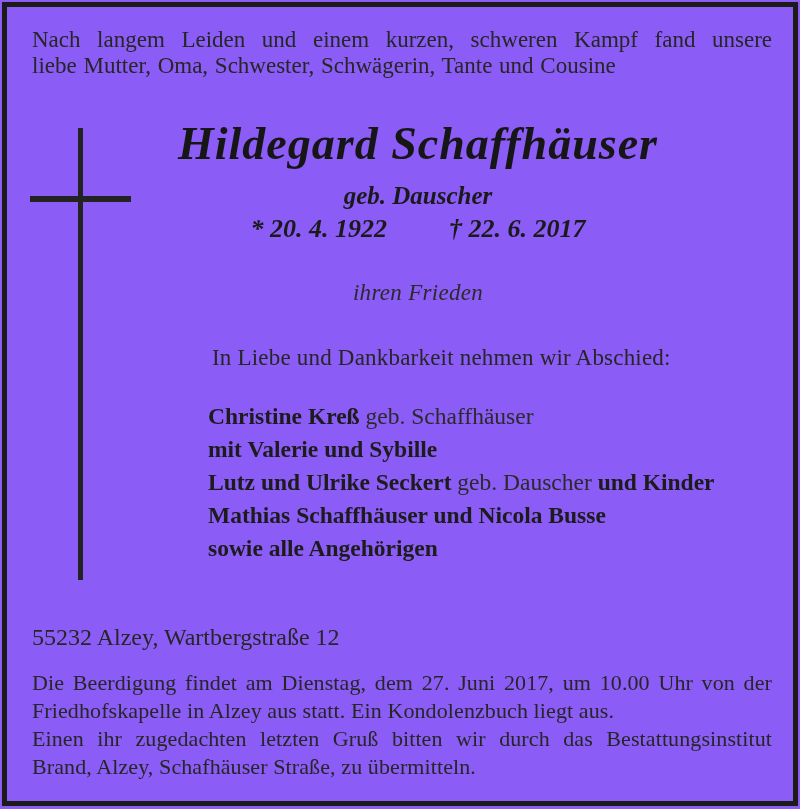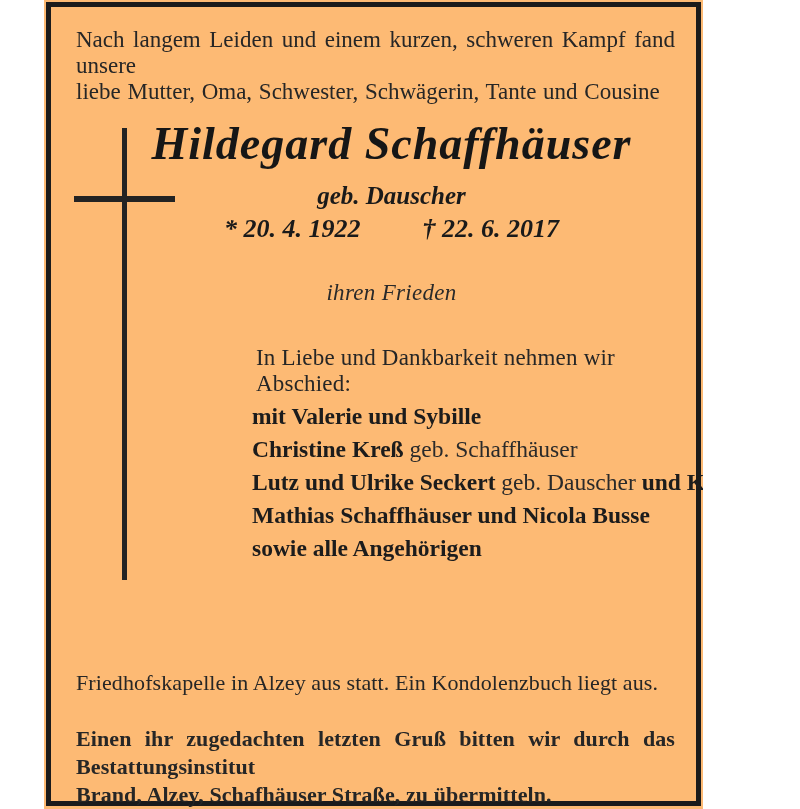--- a/index.html
+++ b/index.html
@@ -2,27 +2,26 @@
 <html><head>
 <meta charset="utf-8">
 <style>
   html, body {
     margin: 0;
     padding: 0;
     background: #ffffff;
   }
   .page {
     position: relative;
-    width: 659px;
+    width: 800px;
     height: 809px;
-    background: #fdba74;
+    background: #8b5cf6;
     font-family: "Liberation Serif", "DejaVu Serif", serif;
     color: #262626;
     overflow: hidden;
-    margin-left: 44px;
   }
   
   .frame-outer {
     position: absolute;
     left: 2px; top: 2px; right: 2px; bottom: 3px;
     border: 5px solid #1b1b1b;
   }
   .frame-inner {
     position: absolute;
     left: 3px; top: 3px; right: 3px; bottom: 3px;
@@ -93,21 +92,21 @@
     left: 32px; top: 623px;
     font-size: 24px; line-height: 28px;
   }
 
   .funeral {
     left: 32px; right: 28px;
     font-size: 22px; line-height: 28px;
     letter-spacing: 0.1px;
   }
   .funeral-a { top: 669px; }
-  .funeral-b { top: 725px; font-weight: bold; }
+  .funeral-b { top: 725px; }
 </style>
 </head>
 <body>
 
 <div class="page">
   <div class="frame-outer"></div>
   <div class="frame-inner"></div>
 
   <div class="abs intro">
     <div class="jline">Nach langem Leiden und einem kurzen, schweren Kampf fand unsere</div>
@@ -123,47 +122,49 @@
   <div class="abs centered birth-name">geb. Dauscher</div>
   <div class="abs centered dates">
     <span>* 20. 4. 1922</span><span class="death-date">† 22. 6. 2017</span>
   </div>
   <div class="abs centered closing-phrase">ihren Frieden</div>
 
   <div class="abs farewell-intro">In Liebe und Dankbarkeit nehmen wir Abschied:</div>
 
   <div class="abs mourners">
     <div class="mourner-line">
-      <span>mit Valerie und Sybille</span>
-      <span class="reg"></span>
+      <span>Christine Kreß</span>
+      <span class="reg">geb. Schaffhäuser</span>
       <span></span>
     </div>
     <div class="mourner-line">
-      <span>Christine Kreß</span>
-      <span class="reg">geb. Schaffhäuser</span>
+      <span>mit Valerie und Sybille</span>
+      <span class="reg"></span>
       <span></span>
     </div>
     <div class="mourner-line">
       <span>Lutz und Ulrike Seckert</span>
       <span class="reg">geb. Dauscher</span>
       <span>und Kinder</span>
     </div>
     <div class="mourner-line">
       <span>Mathias Schaffhäuser und Nicola Busse</span>
       <span class="reg"></span>
       <span></span>
     </div>
     <div class="mourner-line">
       <span>sowie alle Angehörigen</span>
       <span class="reg"></span>
       <span></span>
     </div>
   </div>
 
+  <div class="abs address">55232 Alzey, Wartbergstraße 12</div>
 
   <div class="abs funeral funeral-a">
+    <div class="jline">Die Beerdigung findet am Dienstag, dem 27. Juni 2017, um 10.00 Uhr von der</div>
     <div>Friedhofskapelle in Alzey aus statt. Ein Kondolenzbuch liegt aus.</div>
   </div>
   <div class="abs funeral funeral-b">
     <div class="jline">Einen ihr zugedachten letzten Gruß bitten wir durch das Bestattungsinstitut</div>
     <div>Brand, Alzey, Schafhäuser Straße, zu übermitteln.</div>
   </div>
 </div>
 
 </body></html>

